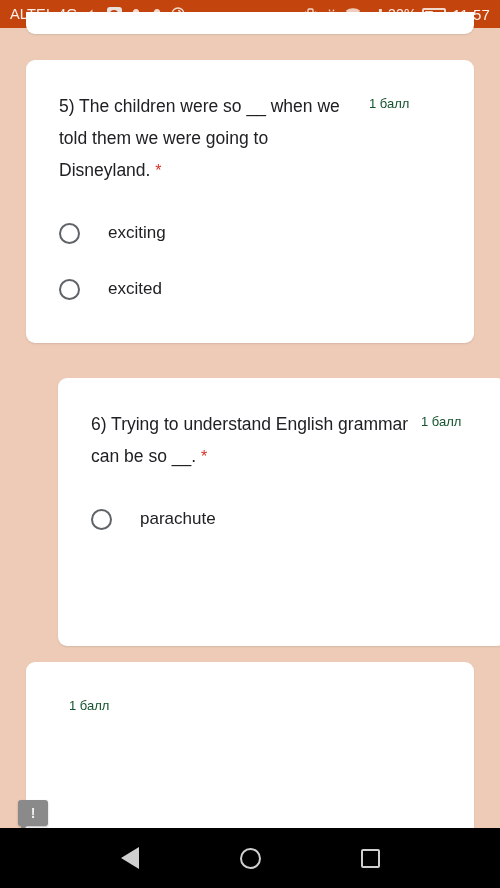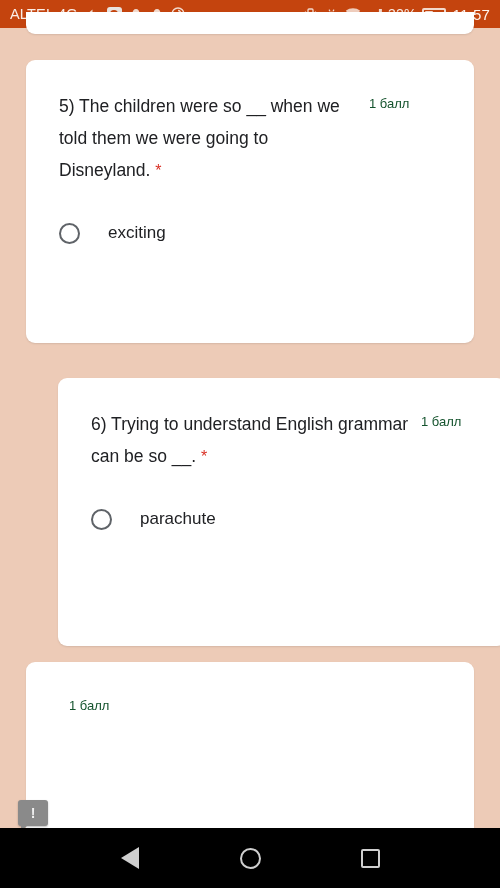--- a/index.html
+++ b/index.html
@@ -227,20 +227,24 @@
     <div class="card card1">
       <div class="qhead">
         <div class="qtext"><span>5) The children were so __ when we told them we were going to Disneyland.</span> <span class="star">*</span></div>
         <div class="points">1 балл</div>
       </div>
       <div class="options">
         <div class="option">
           <span class="radio"></span>
           <span class="opt-label">exciting</span>
         </div>
+        <div class="option">
+          <span class="radio"></span>
+          <span class="opt-label">excited</span>
+        </div>
       </div>
     </div>
 
     <div class="card card2">
       <div class="qhead">
         <div class="qtext"><span>6) Trying to understand English grammar can be so __.</span> <span class="star">*</span></div>
         <div class="points">1 балл</div>
       </div>
       <div class="options">
         <div class="option">

